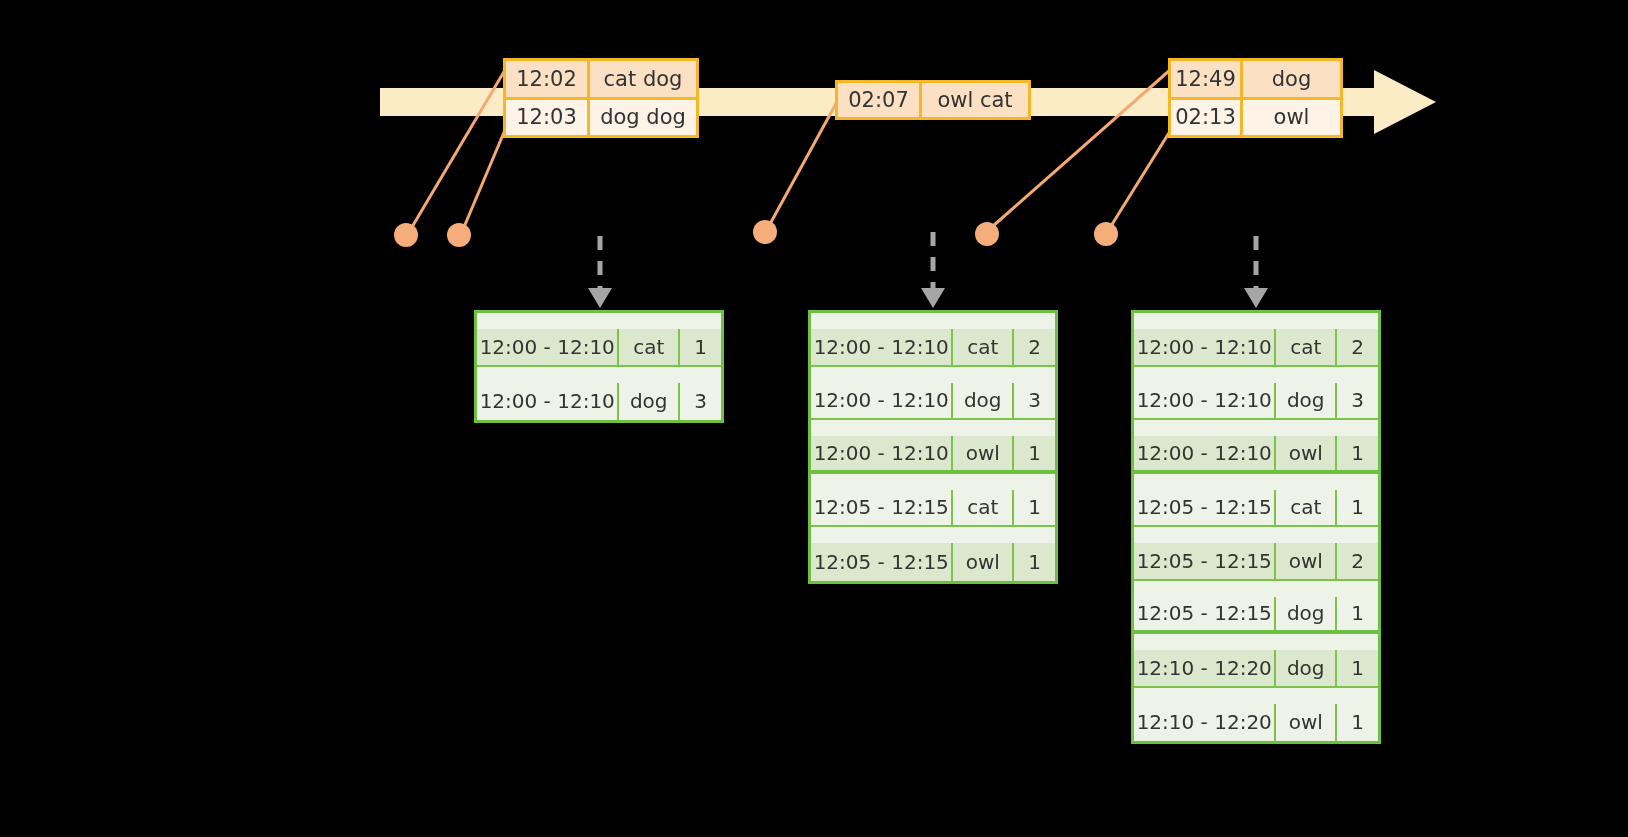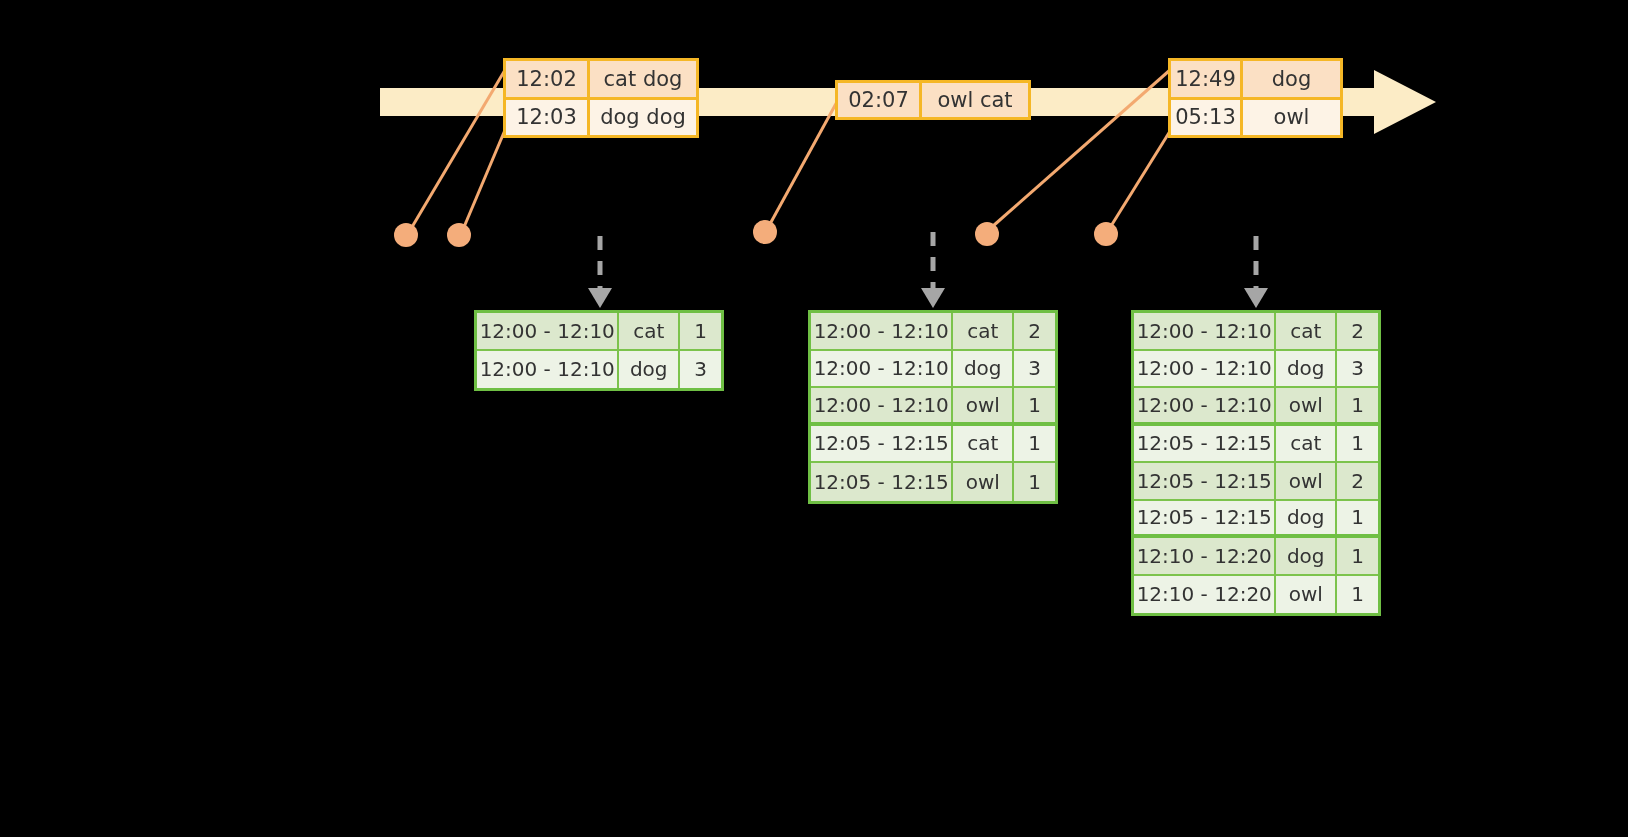--- a/index.html
+++ b/index.html
@@ -77,20 +77,21 @@
     position: absolute;
     border: 3px solid #6FBF44;
     box-sizing: border-box;
     background: #EDF3E6;
   }
   .rt-row {
     display: flex;
     height: 37.5px;
     box-sizing: border-box;
     border-bottom: 2px solid #7CC34C;
+    margin-top: 16px;
   }
   .rt-row:last-child { border-bottom: none; }
   .rt-row.group-end { border-bottom: 4px solid #6FBF44; }
   .rt-row.shade .rt-cell { background: #DCE8CD; }
   .rt-row.plain .rt-cell { background: #EDF3E6; }
   .rt-cell {
     display: flex;
     align-items: center;
     justify-content: center;
     font-size: 20px;
@@ -150,21 +151,21 @@
           <div class="event-time" style="width: 84px;">02:07</div>
           <div class="event-words">owl cat</div>
         </div>
       </div>
       <div class="event-box" style="left: 1168px; top: 58px; width: 175px; height: 80px;">
         <div class="event-row shade">
           <div class="event-time" style="width: 72px;">12:49</div>
           <div class="event-words">dog</div>
         </div>
         <div class="event-row plain">
-          <div class="event-time" style="width: 72px;">05:13</div>
+          <div class="event-time" style="width: 72px;">02:13</div>
           <div class="event-words">owl</div>
         </div>
       </div>
     </div>
   <div id="tables-host">
       <div class="result-table" style="left: 474px; top: 310px; width: 250px;">
         <div class="rt-row shade">
           <div class="rt-cell rt-window" style="width: 146px;">12:00 - 12:10</div>
           <div class="rt-cell rt-key" style="width: 62px;">cat</div>
           <div class="rt-cell rt-count" style="width: 42px;">1</div>

